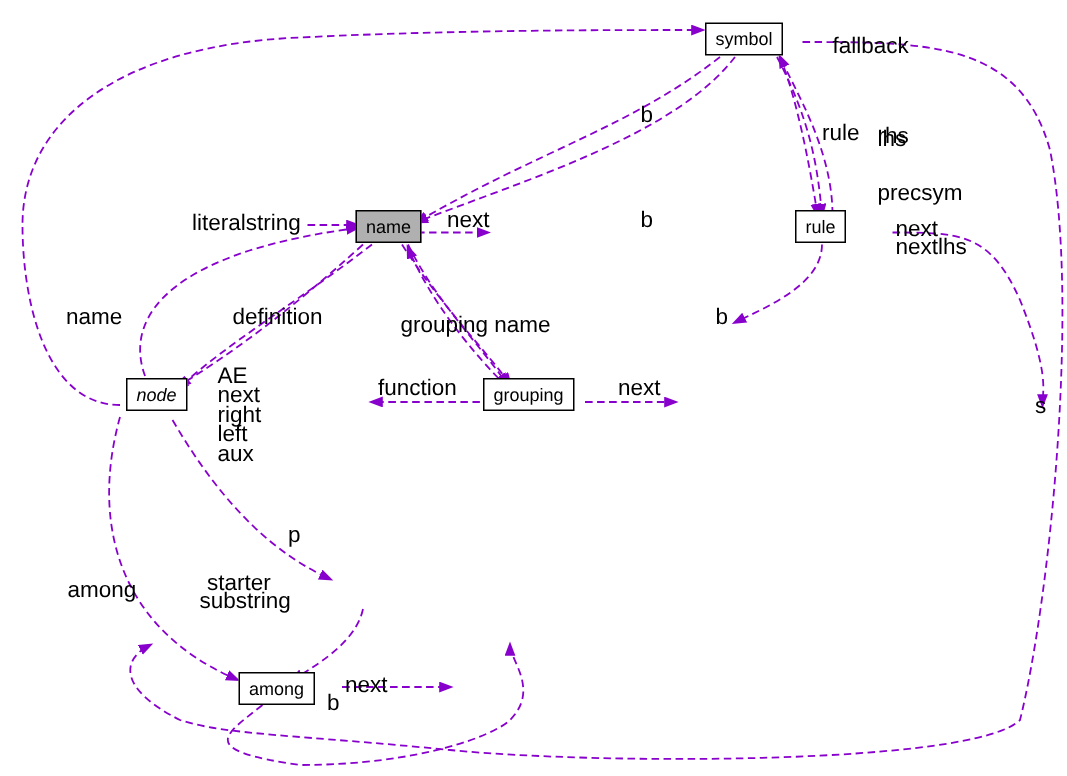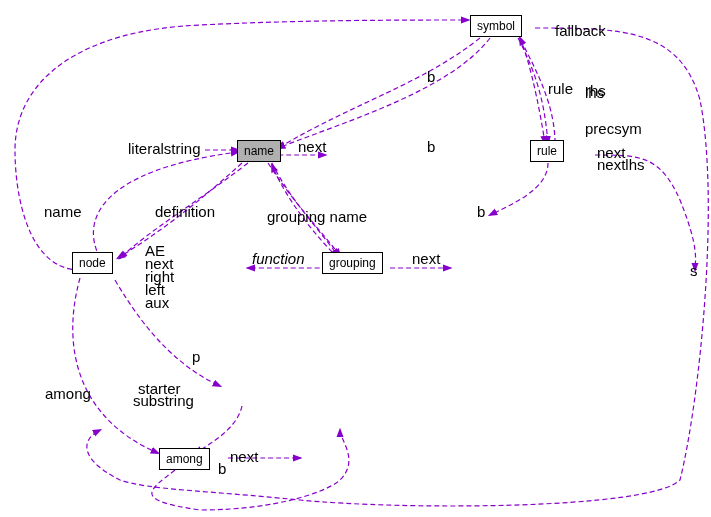--- a/index.html
+++ b/index.html
@@ -102,21 +102,21 @@
     <path d="M 505,20 C 520,20 535,80 545,143" stroke="#8800cc" stroke-width="1.2" fill="none" stroke-dasharray="5,3" marker-end="url(#arrow-purple)"></path>
 
   </svg>
 
   <div class="node-box" style="left:470px; top:15px;">symbol</div>
 
   <div class="node-box highlighted" style="left:237px; top:140px;">name</div>
 
   <div class="node-box" style="left:530px; top:140px;">rule</div>
 
-  <div class="node-box" style="left:72px; top:252px;">node</div>
+  <div class="node-box" style="left:84px; top:252px;font-style:italic;">node</div>
 
   <div class="node-box" style="left:322px; top:252px;">grouping</div>
 
 
   <div class="node-box" style="left:159px; top:448px;">among</div>
 
   <div class="label" style="left:555px; top:22px;">fallback</div>
 
   <div class="label" style="left:585px; top:84px;">lhs</div>
 
@@ -141,21 +141,21 @@
   <div class="label" style="left:298px; top:138px;">next</div>
 
   <div class="label" style="left:128px; top:140px;text-align:center;">literalstring</div>
 
   <div class="label" style="left:44px; top:203px;">name</div>
 
   <div class="label" style="left:155px; top:203px;">definition</div>
 
   <div class="label" style="left:267px; top:208px;">grouping name</div>
 
-  <div class="label" style="left:252px; top:250px;font-style:italic;">function</div>
+  <div class="label" style="left:252px; top:250px;">function</div>
 
   <div class="label" style="left:412px; top:250px;">next</div>
 
   <div class="label" style="left:145px; top:242px;">AE</div>
 
   <div class="label" style="left:145px; top:255px;">next</div>
 
   <div class="label" style="left:145px; top:268px;">right</div>
 
   <div class="label" style="left:145px; top:281px;">left</div>

